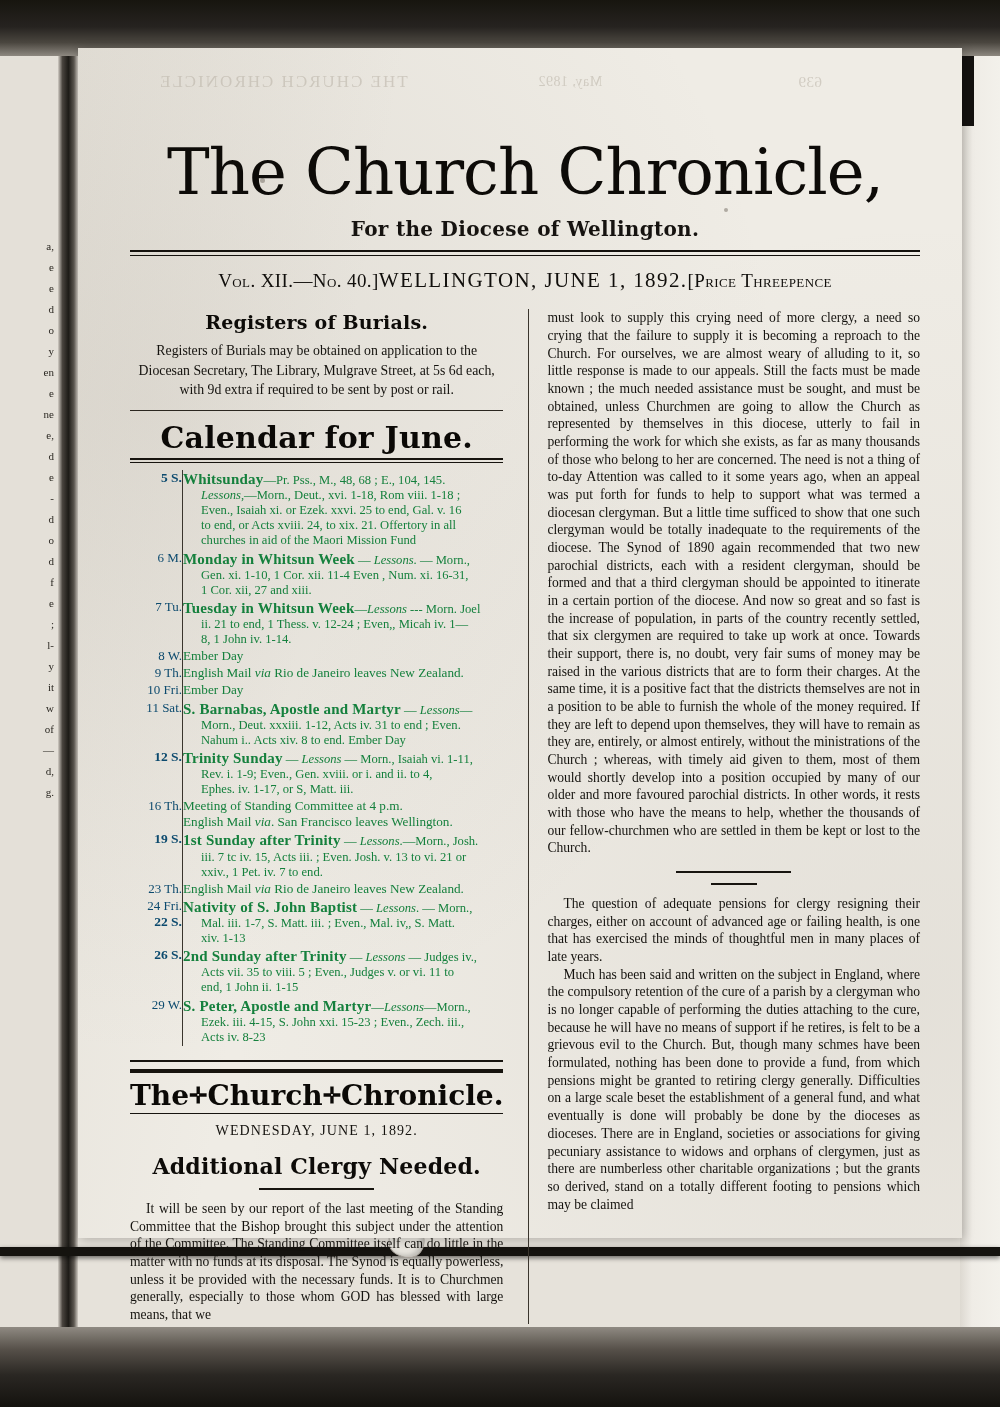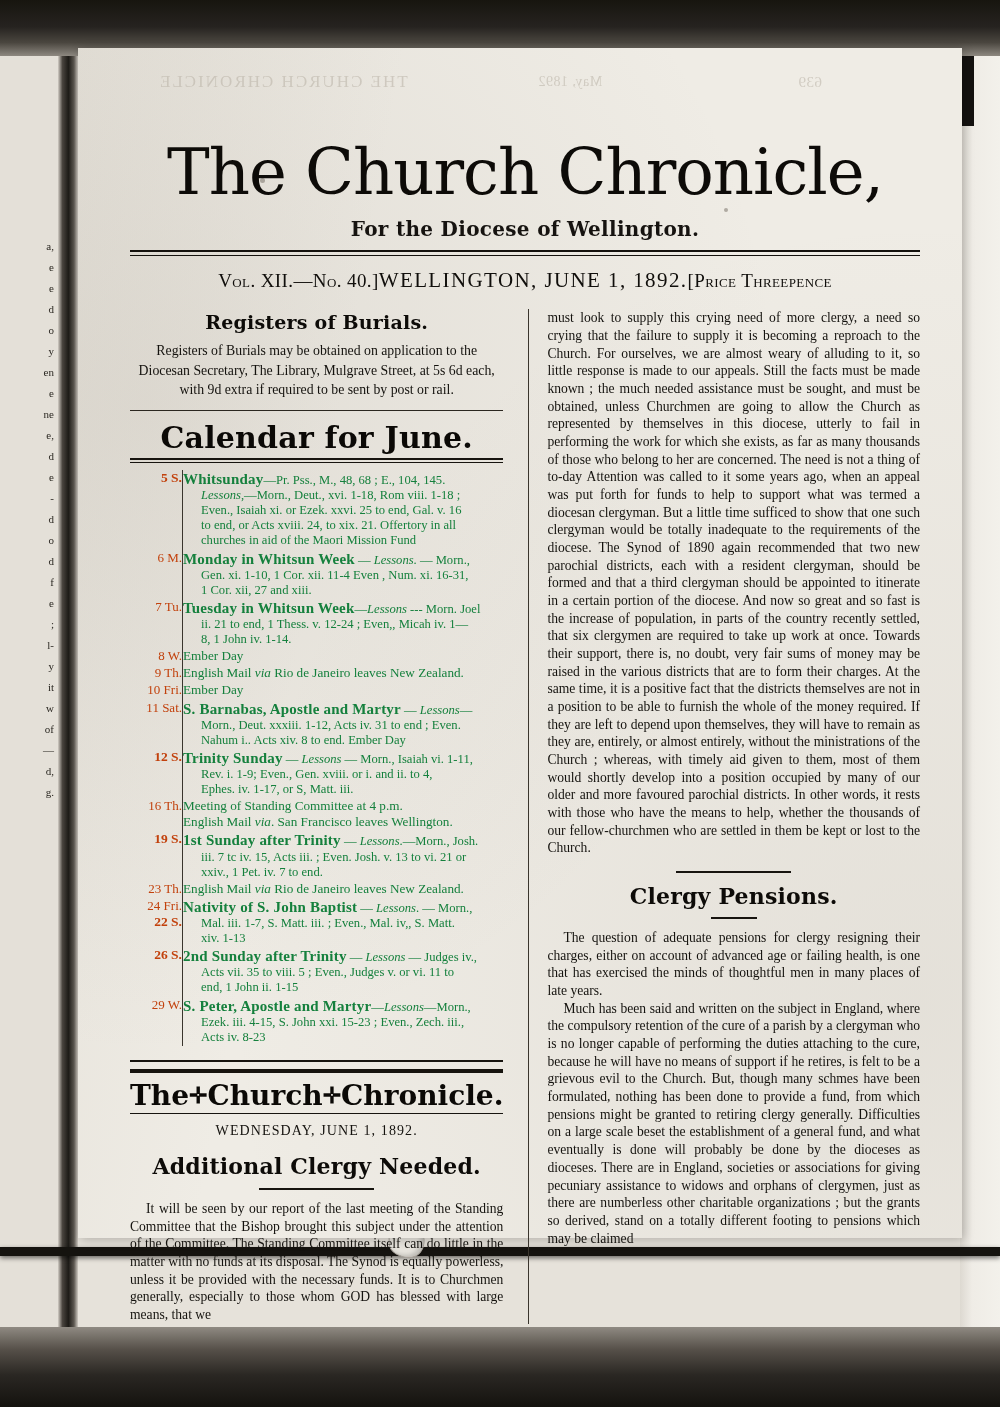--- a/index.html
+++ b/index.html
@@ -86,21 +86,21 @@
     padding:0 6px;}
 
   
   .cal-head{text-align:center;font-family:"DejaVu Serif",serif;font-weight:700;
     font-size:30px;color:#0b0906;margin:7px 0 3px;letter-spacing:.2px;}
   .cal-rule{border-top:2.2px solid #17140f;border-bottom:1px solid #17140f;
     height:2px;margin-bottom:7px;}
   table.cal{border-collapse:collapse;width:100%;}
   table.cal td{vertical-align:top;padding:0 0 1px 0;}
   td.date{width:52px;text-align:right;padding-right:7px;font-size:13px;
-    white-space:nowrap;color:#c2410c;}
+    white-space:nowrap;color:#0c4a6e;}
   td.date .dsun{font-weight:700;font-size:13.5px;}
   td.ent{border-left:1.3px solid #3a352d;padding-left:9px;font-size:12.6px;
     line-height:1.20;color:#15803d;}
   .ent .feast{font-weight:700;font-size:15px;letter-spacing:.2px;}
   .ent .plain{font-size:13.2px;}
   .ent i{font-style:italic;}
   .ent .cont{display:block;padding-left:18px;}
 
   
   .mast2-rule{height:7px;margin-top:14px;
@@ -274,21 +274,20 @@
 
           <div class="sec-title blackletter">Additional Clergy Needed.</div>
           <div class="hr-short"></div>
           <p class="body">It will be seen by our report of the last meeting of the Standing Committee that the Bishop brought this subject under the attention of the Committee.   The Standing Committee itself can do little in the matter with no funds at its disposal.   The Synod is equally powerless, unless it be provided with the necessary funds.   It is to Churchmen generally, especially to those whom GOD has blessed with large means, that we</p>
         </div>
 
         <div class="col col-right">
           <p class="body noind">must look to supply this crying need of more clergy, a need so crying that the failure to supply it is becoming a reproach to the Church.   For ourselves, we are almost weary of alluding to it, so little response is made to our appeals. Still the facts must be made known ; the much needed assistance must be sought, and must be obtained, unless Churchmen are going to allow the Church as represented by themselves in this diocese, utterly to fail in performing the work for which she exists, as far as many thousands of those who belong to her are concerned.   The need is not a thing of to-day   Attention was called to it some years ago, when an appeal was put forth for funds to help to support what was termed a diocesan clergyman.   But a little time sufficed to show that one such clergyman would be totally inadequate to the requirements of the diocese.   The Synod of 1890 again recommended that two new parochial districts, each with a resident clergyman, should be formed and that a third clergyman should be appointed to itinerate in a certain portion of the diocese.   And now so great and so fast is the increase of population, in parts of the country recently settled, that six clergymen are required to take up work at once. Towards their support, there is, no doubt, very fair sums of money may be raised in the various districts that are to form their charges.   At the same time, it is a positive fact that the districts themselves are not in a position to be able to furnish the whole of the money required.   If they are left to depend upon themselves, they will have to remain as they are, entirely, or almost entirely, without the ministrations of the Church ; whereas, with timely aid given to them, most of them would shortly develop into a position occupied by many of our older and more favoured parochial districts.   In other words, it rests with those who have the means to help, whether the thousands of our fellow-churchmen who are settled in them be kept or lost to the Church.</p>
 
           <div class="hr-short" style="margin-top:14px;"></div>
-          <div class="sec-title blackletter">Clergy Pensions.</div>
           <div class="hr-short" style="width:46px;margin-top:4px;margin-bottom:10px;"></div>
 
           <p class="body">The question of adequate pensions for clergy resigning their charges, either on account of advanced age or failing health, is one that has exercised the minds of thoughtful men in many places of late years.</p>
           <p class="body">Much has been said and written on the subject in England, where the compulsory retention of the cure of a parish by a clergyman who is no longer capable of performing the duties attaching to the cure, because he will have no means of support if he retires, is felt to be a grievous evil to the Church.   But, though many schmes have been formulated, nothing has been done to provide a fund, from which pensions might be granted to retiring clergy generally. Difficulties on a large scale beset the establishment of a general fund, and what eventually is done will probably be done by the dioceses as dioceses.     There are in England, societies or associations for giving pecuniary assistance to widows and orphans of clergymen, just as there are numberless other charitable organizations ; but the grants so derived, stand on a totally different footing to pensions which may be claimed</p>
         </div>
 
       </div>
     </div>
   </div>
 </div>

